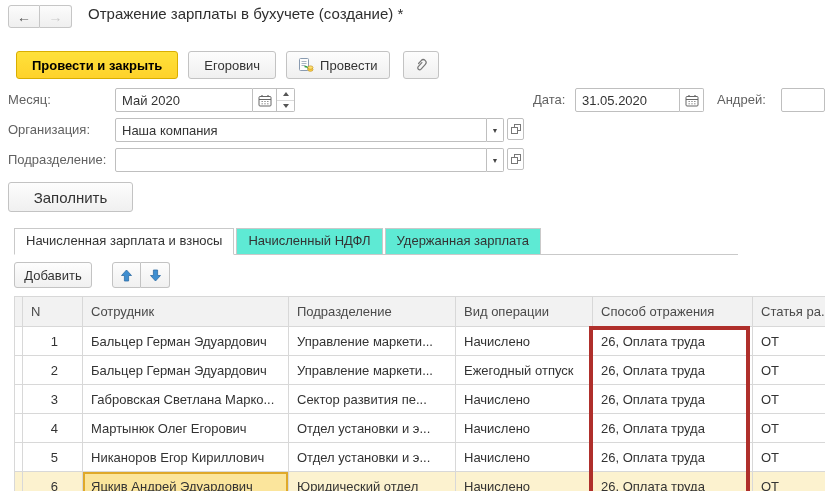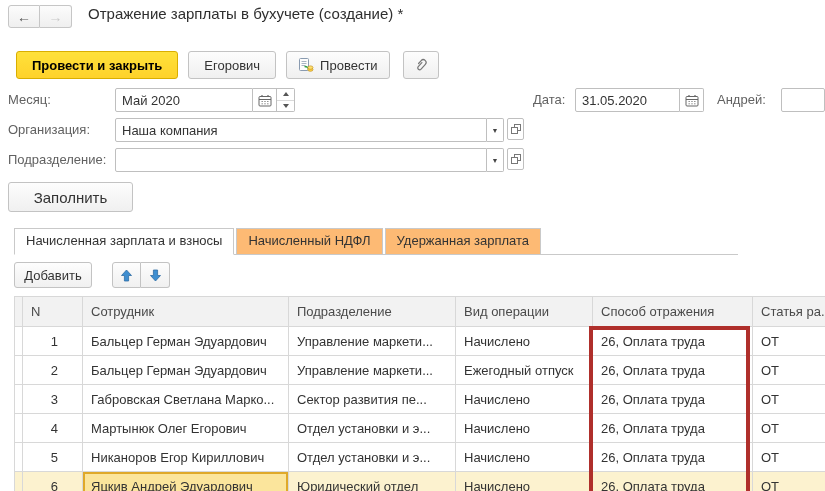--- a/index.html
+++ b/index.html
@@ -36,21 +36,21 @@
   .tri-up { width:0; height:0; border-left:3px solid transparent; border-right:3px solid transparent; border-bottom:4px solid #555; }
   .tri-dn { width:0; height:0; border-left:3px solid transparent; border-right:3px solid transparent; border-top:4px solid #555; }
   .dd { width:17px; font-size:7px; color:#444; }
   .openbtn { position:absolute; width:17px; height:22px; top:1px; border:1px solid #bfbfbf; border-radius:2px; background:#fff; display:flex; align-items:center; justify-content:center; cursor:pointer; padding:0; }
 
   
   .fill-btn { position:absolute; left:8px; top:182px; width:125px; height:30px; background:linear-gradient(#fdfdfd,#f0f0f0); border:1px solid #c3c3c3; border-radius:3px; font-family:inherit; font-size:15px; color:#333; cursor:pointer; }
 
   
   .tabs { position:absolute; left:14px; top:228px; width:724px; height:27px; border-bottom:1px solid #c9c9c9; display:flex; align-items:flex-end; }
-  .tab { height:26px; line-height:24px; padding:0 11px; background:#fdba74; border:1px solid #c9c9c9; border-bottom:none; margin-right:2px; cursor:pointer; white-space:nowrap; color:#333; }
+  .tab { height:26px; line-height:24px; padding:0 11px; background:#5eead4; border:1px solid #c9c9c9; border-bottom:none; margin-right:2px; cursor:pointer; white-space:nowrap; color:#333; }
   .tab.active { background:#fff; height:27px; margin-bottom:-1px; border-bottom:1px solid #fff; }
 
   
   .listbar { position:absolute; left:14px; top:262px; display:flex; align-items:center; }
   .add-btn { width:78px; height:26px; background:linear-gradient(#fdfdfd,#f0f0f0); border:1px solid #c3c3c3; border-radius:3px; font-family:inherit; font-size:13px; color:#333; cursor:pointer; margin-right:20px; }
   .movegroup { display:flex; }
   .move-btn { width:29px; height:26px; background:linear-gradient(#fdfdfd,#f0f0f0); border:1px solid #c3c3c3; display:flex; align-items:center; justify-content:center; cursor:pointer; padding:0; }
   .move-btn.up { border-radius:3px 0 0 3px; }
   .move-btn.dn { border-radius:0 3px 3px 0; border-left:none; }
 

